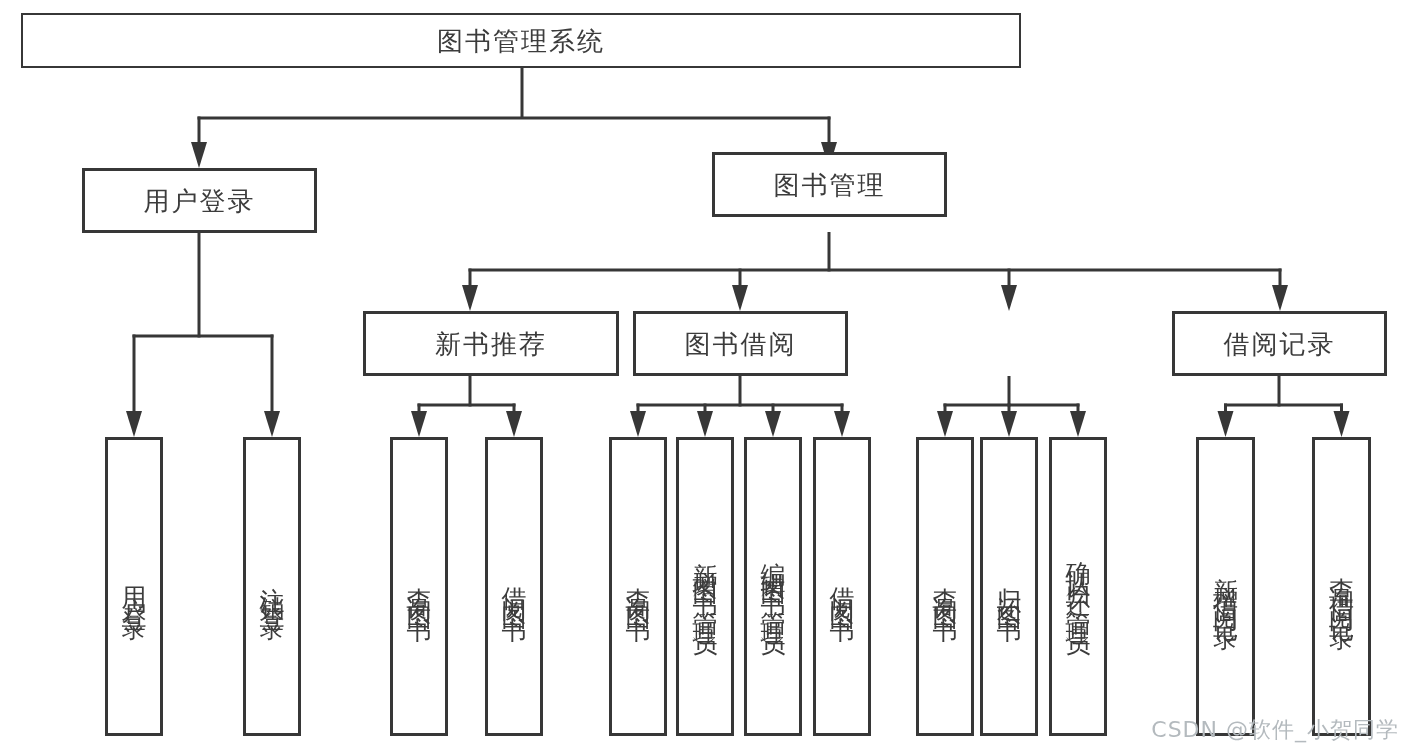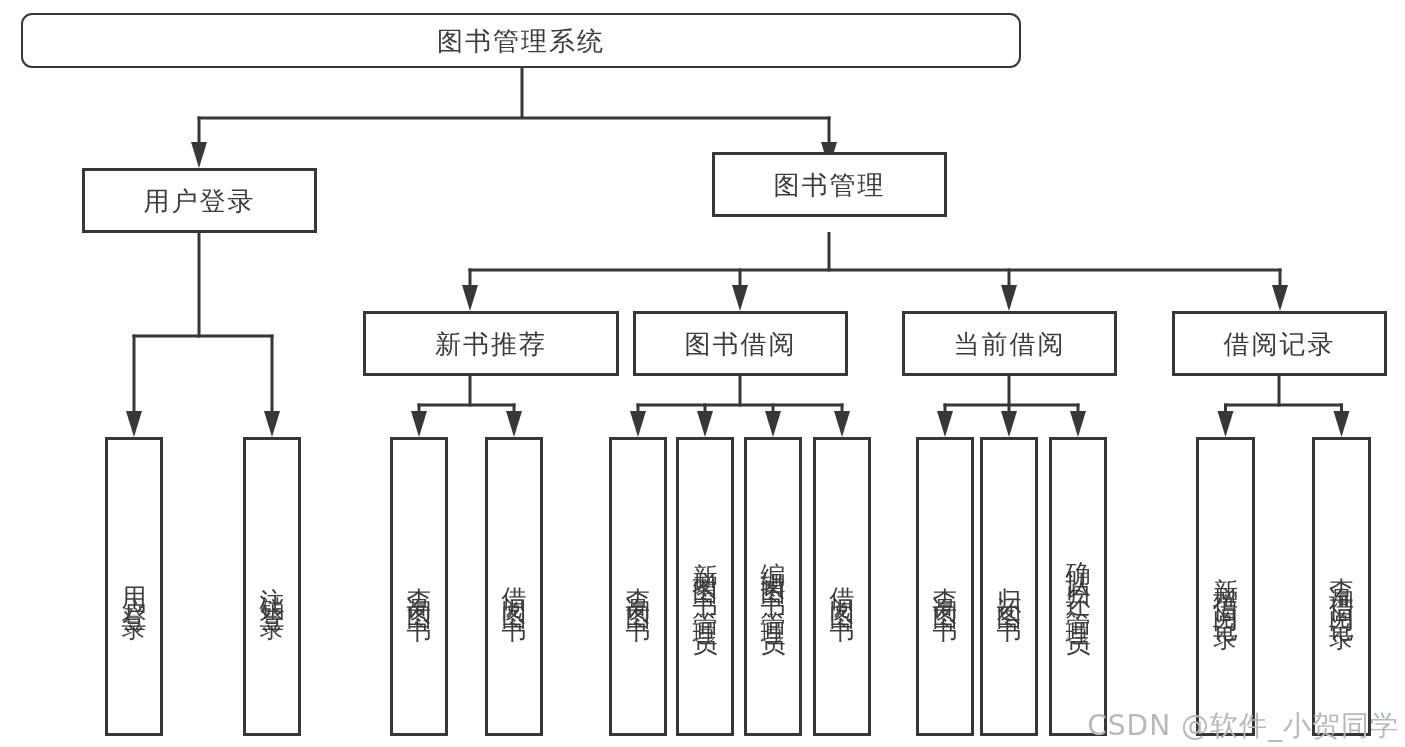--- a/index.html
+++ b/index.html
@@ -25,40 +25,40 @@
   .node {
     position: absolute;
     box-sizing: border-box;
     background: #ffffff;
     border: 3px solid #373737;
     display: flex;
     align-items: center;
     justify-content: center;
     color: #3c3c3c;
   }
-  .node.root { border-width: 2px; border-radius: 11px; }
+  .node.root { border-width: 2px; }
   .node .hlabel {
     font-size: 26px;
     letter-spacing: 2px;
     white-space: nowrap;
     line-height: 1;
   }
   .node.leaf .vlabel {
     writing-mode: vertical-rl;
     text-orientation: mixed;
     font-size: 25px;
     letter-spacing: 10px;
     line-height: 1;
     white-space: nowrap;
   }
   #watermark {
     position: absolute;
     right: 6px;
     bottom: 2px;
-    font-size: 28px;
+    font-size: 22px;
     color: #b4babe;
     letter-spacing: 1px;
     white-space: nowrap;
     z-index: 5;
   }
 </style>
 </head>
 <body>
 
 <div id="canvas">
@@ -142,23 +142,20 @@
   <div class="node" style="left:712px;top:152px;width:235px;height:65px">
     <span class="hlabel">图书管理</span>
   </div>
 
   <div class="node" style="left:363px;top:311px;width:256px;height:65px">
     <span class="hlabel">新书推荐</span>
   </div>
   <div class="node" style="left:633px;top:311px;width:215px;height:65px">
     <span class="hlabel">图书借阅</span>
   </div>
-  <div class="node" style="left:902px;top:311px;width:215px;height:65px">
-    <span class="hlabel">当前借阅</span>
-  </div>
   <div class="node" style="left:1172px;top:311px;width:215px;height:65px">
     <span class="hlabel">借阅记录</span>
   </div>
 
   <div class="node leaf" style="left:105px;top:437px;width:58px;height:299px">
     <span class="vlabel">用户登录</span>
   </div>
   <div class="node leaf" style="left:243px;top:437px;width:58px;height:299px">
     <span class="vlabel">注销登录</span>
   </div>

